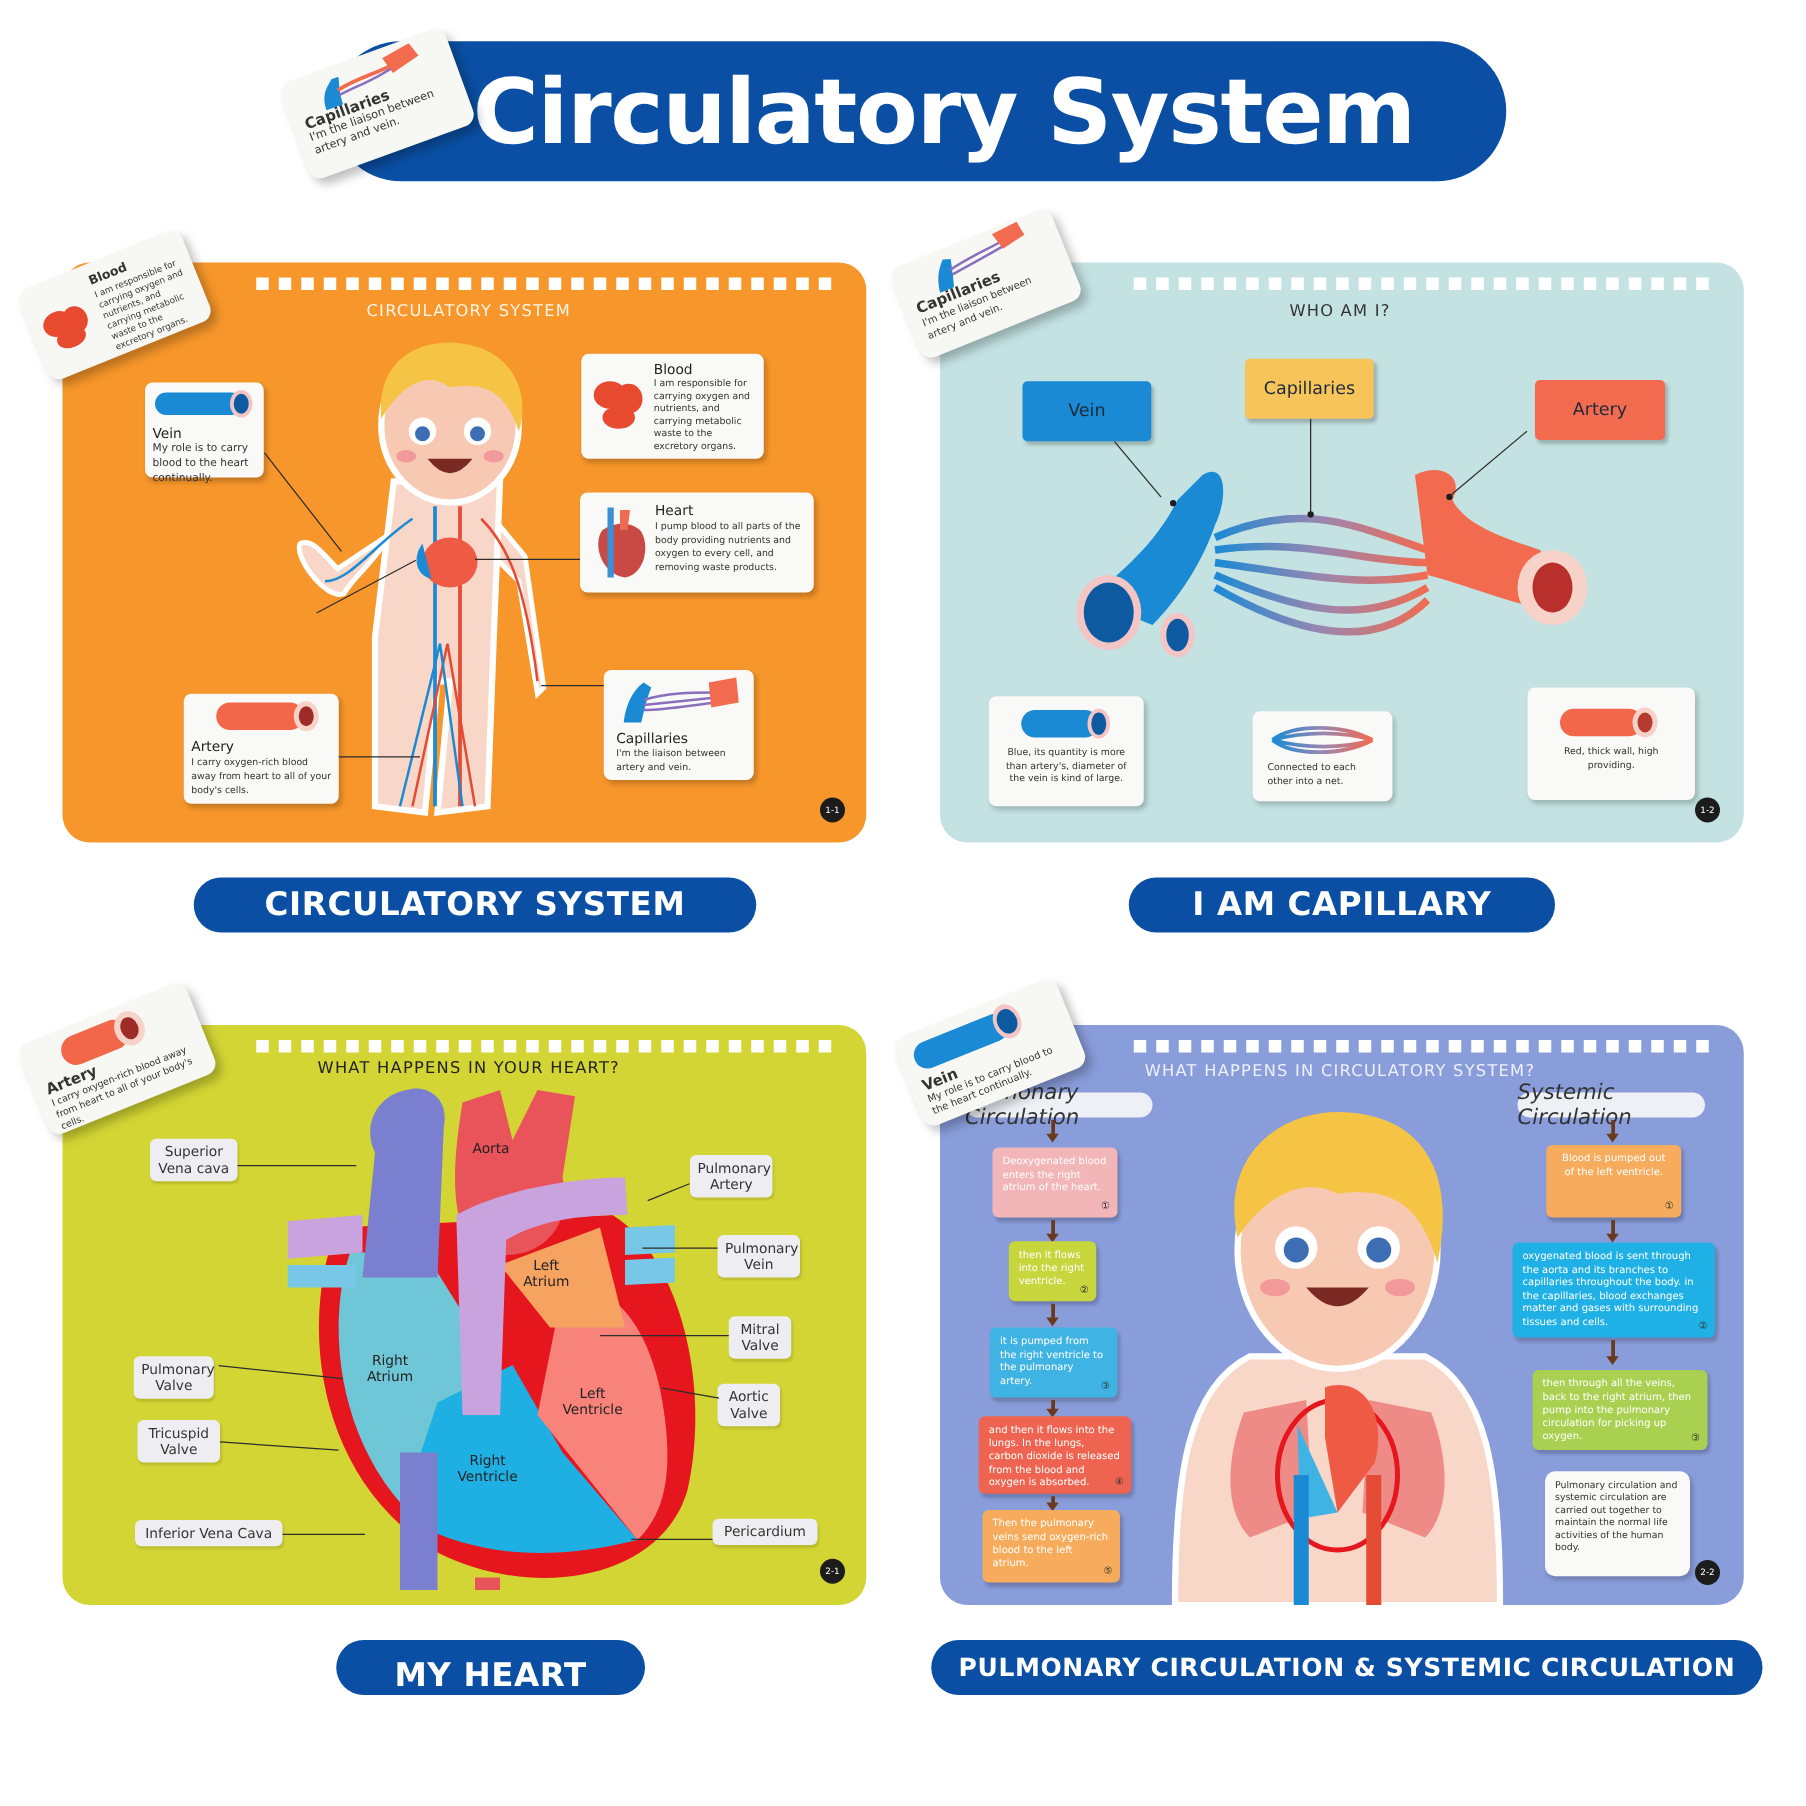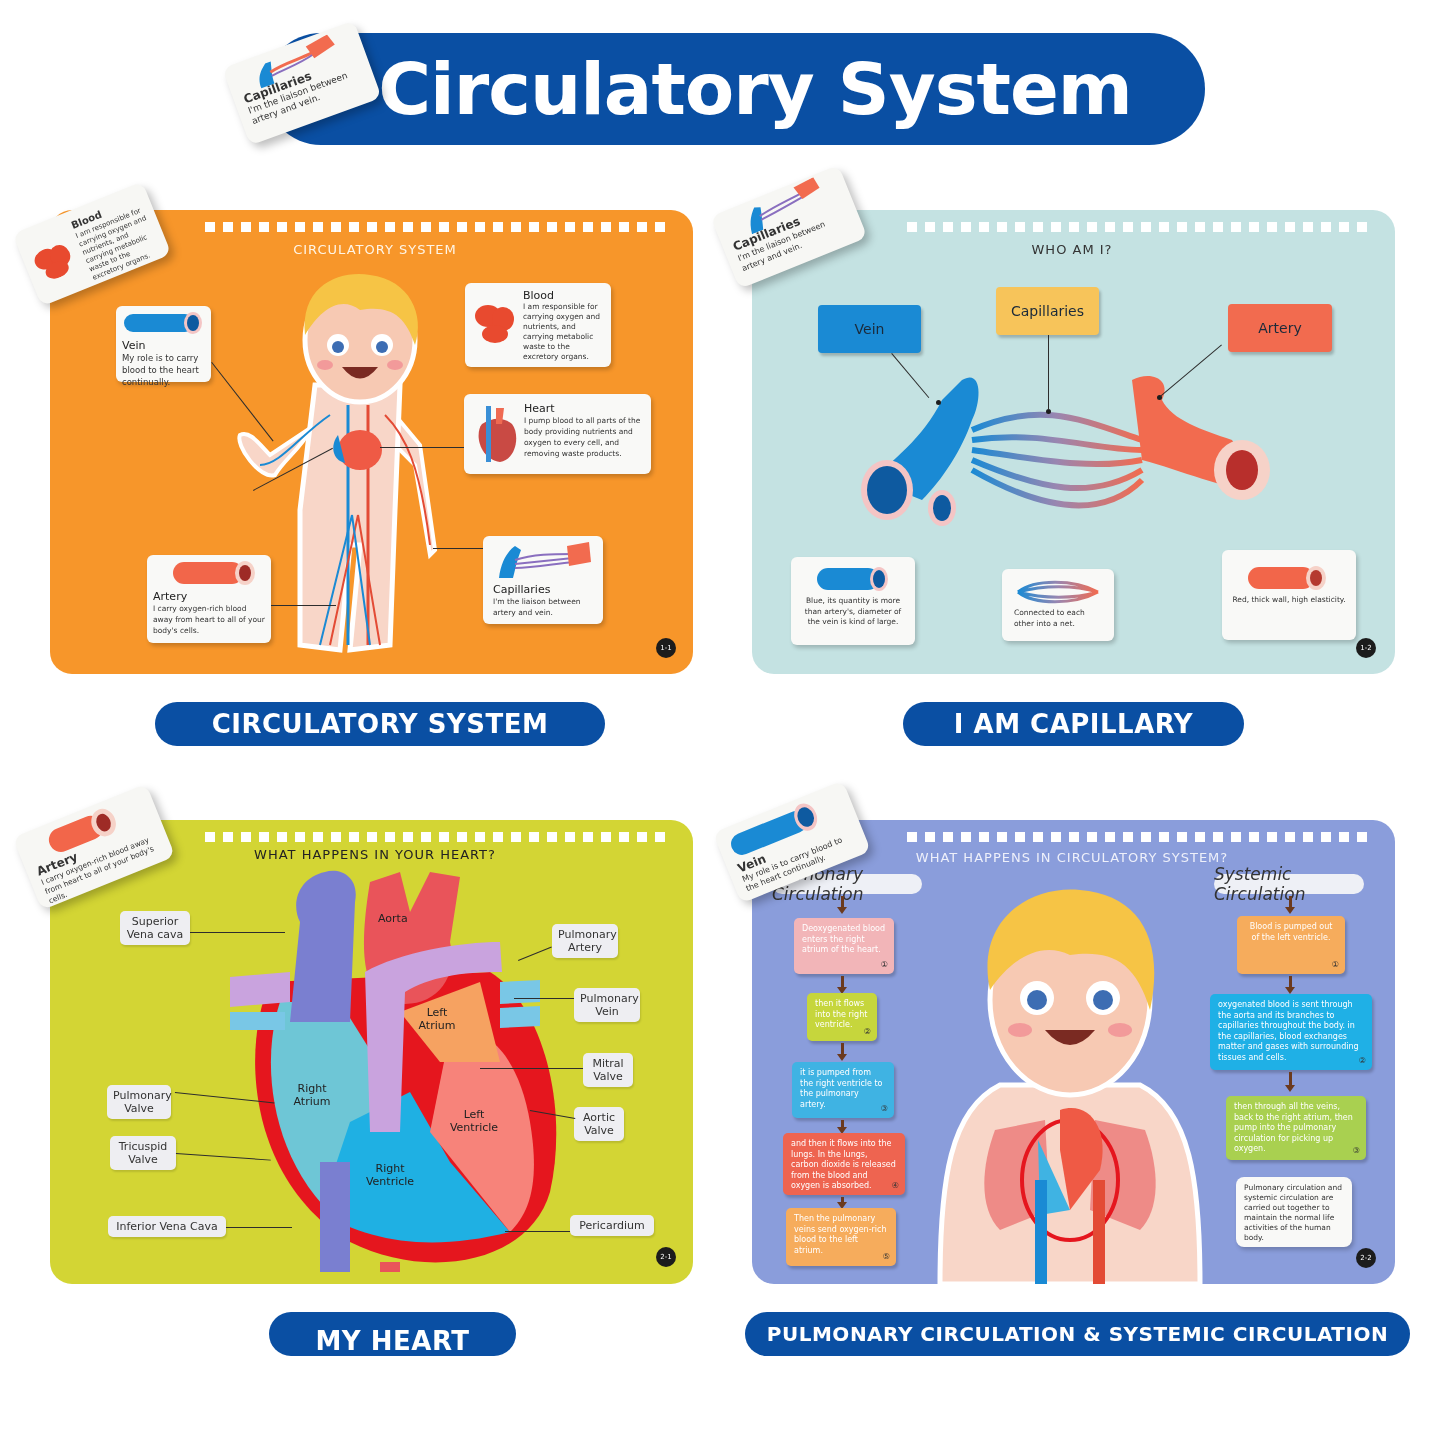--- a/index.html
+++ b/index.html
@@ -320,21 +320,21 @@
         <path d="M4 13 C20 0 60 0 84 13 M4 13 C20 26 60 26 84 13 M4 13 C30 6 60 6 84 13 M4 13 C30 20 60 20 84 13" stroke="url(#capg)" stroke-width="3" fill="none"></path>
       </svg>
     <div style="font-size:7.5px; line-height:10.5px;">Connected to each other into a net.</div>
   </div>
   <div class="wcard" style="left:470px; top:340px; width:134px; height:90px; padding:14px 10px; text-align:center;">
     <svg width="90" height="28">
         <rect x="4" y="3" width="66" height="22" rx="11" fill="#f2664a"></rect>
         <ellipse cx="72" cy="14" rx="10" ry="12" fill="#f6d2c8"></ellipse>
         <ellipse cx="72" cy="14" rx="6" ry="8" fill="#b53a30"></ellipse>
       </svg>
-    <div style="font-size:7.5px; line-height:10.5px;">Red, thick wall, high elasticity.</div>
+    <div style="font-size:7.5px; line-height:10.5px;">Red, thick wall, high providing.</div>
   </div>
 
   <div class="page-badge" style="left:604px; top:428px;">1-2</div>
 </div>
 <div class="float-card" style="left:720px; top:188px; width:138px; height:78px; transform:rotate(-22deg); padding-top:30px;">
   <svg class="abs" style="left:24px; top:2px;" width="90" height="30">
       <path d="M8 30 C10 16 16 10 20 6 L26 8 C24 16 22 24 20 30 Z" fill="#1a8ad4"></path>
       <path d="M22 16 C40 12 56 12 70 10 M22 20 C40 18 56 16 70 14" stroke="#8a6fbf" stroke-width="2" fill="none"></path>
       <path d="M64 2 L86 0 L88 12 L68 16 Z" fill="#f26b4f"></path>
     </svg>
@@ -515,21 +515,21 @@
   </div>
   <div class="arrow-down" style="left:537px; top:156px; height:12px;"></div>
   <div class="fbox" style="left:458px; top:174px; width:162px; height:76px; background:#1fb0e6;">
     <span>oxygenated blood is sent through the aorta and its branches to capillaries throughout the body. in the capillaries, blood exchanges matter and gases with surrounding tissues and cells.</span><span class="num">②</span>
   </div>
   <div class="arrow-down" style="left:537px; top:252px; height:14px;"></div>
   <div class="fbox" style="left:474px; top:276px; width:140px; height:64px; background:#a9d050;">
     <span>then through all the veins, back to the right atrium, then pump into the pulmonary circulation for picking up oxygen.</span><span class="num">③</span>
   </div>
 
-  <div class="wcard" style="left:484px; top:357px; width:116px; height:70px; padding:6px 8px; border-radius:8px;">
+  <div class="wcard" style="left:484px; top:357px; width:116px; height:84px; padding:6px 8px; border-radius:8px;">
     <span style="font-size:7.5px; line-height:10px; display:block;">Pulmonary circulation and systemic circulation are carried out together to maintain the normal life activities of the human body.</span>
   </div>
 
   <div class="page-badge" style="left:604px; top:428px;">2-2</div>
 </div>
 <div class="float-card" style="left:722px; top:804px; width:140px; height:76px; transform:rotate(-22deg); padding-top:36px;">
   <svg class="abs" style="left:10px; top:2px;" width="100" height="34">
       <rect x="2" y="8" width="80" height="22" rx="11" fill="#1a8ad4"></rect>
       <ellipse cx="82" cy="18" rx="11" ry="14" fill="#f4c5c5"></ellipse>
       <ellipse cx="82" cy="18" rx="8" ry="10" fill="#0e5aa0"></ellipse>

